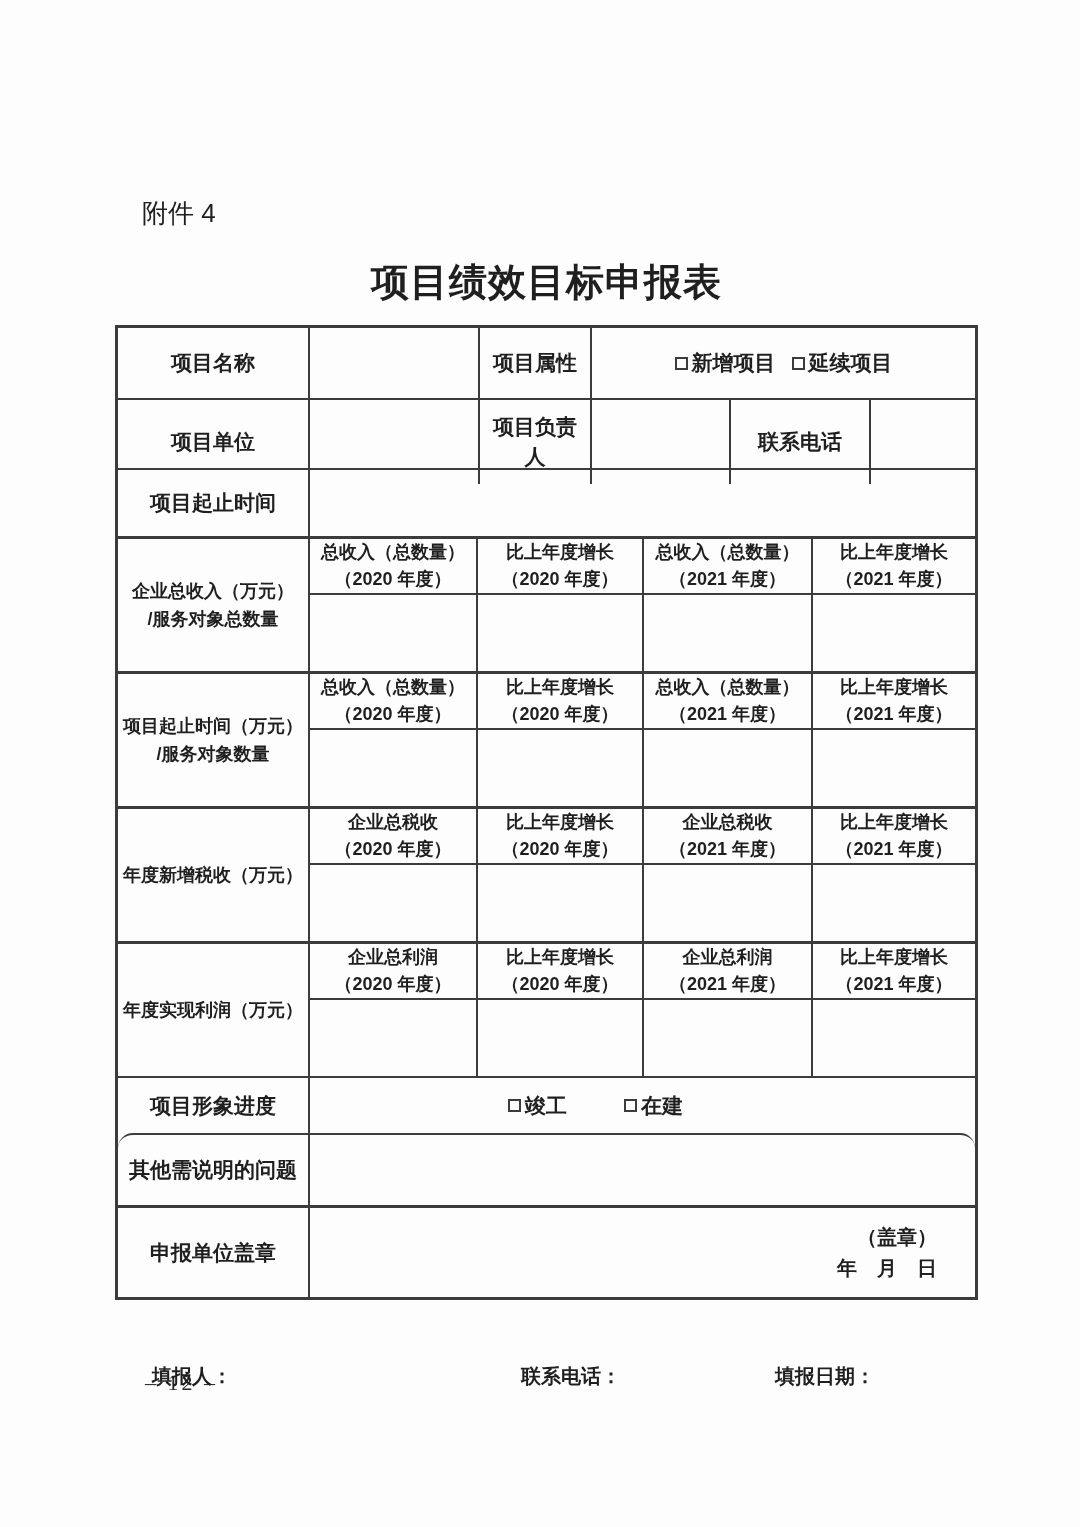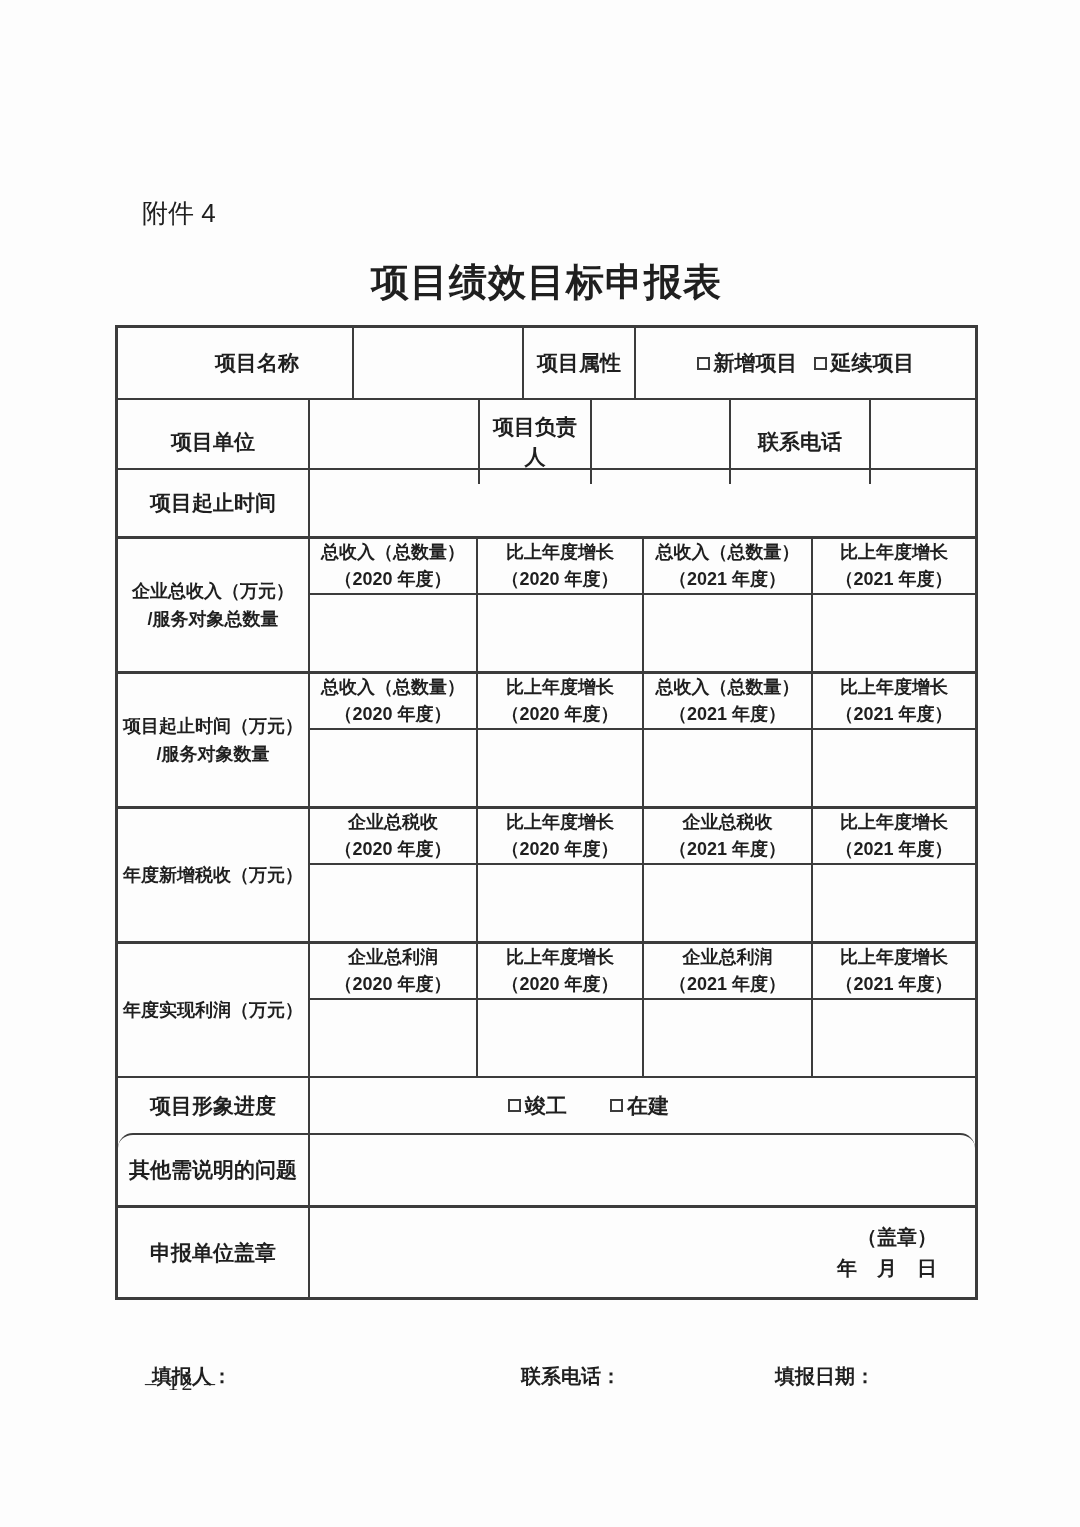--- a/index.html
+++ b/index.html
@@ -24,40 +24,40 @@
   .row{display:grid;border-top:2px solid var(--line);}
   .row.first{border-top:none;}
   .row.thick{border-top:3px solid var(--line);}
   .cell{border-left:2px solid var(--line);display:flex;align-items:center;justify-content:center;text-align:center;}
   .cell:first-child{border-left:none;}
   .label{font-size:21px;line-height:30px;padding:0 8px;}
   .sec-label{flex-direction:column;font-size:18px;line-height:28px;}
   .sec-label div{white-space:nowrap;}
   .blank{background:transparent;}
   
-  .r-name{grid-template-columns:190px 170px 112px 1fr;height:70px;padding-left:44px;}
+  .r-name{grid-template-columns:190px 170px 112px 1fr;height:70px;}
   .r-unit{grid-template-columns:190px 170px 112px 139px 140px 1fr;height:70px;}
   .r-span{grid-template-columns:190px 1fr;height:68px;}
   .r-section{grid-template-columns:190px 168px 166px 169px 1fr;height:135px;}
   .r-progress{grid-template-columns:190px 1fr;height:57px;}
   .r-other{grid-template-columns:190px 1fr;height:72px;border-radius:15px;}
   .r-stamp{grid-template-columns:190px 1fr;height:92px;}
   
   .col{flex-direction:column;align-items:stretch;justify-content:flex-start;padding:0;}
   .col .hdr{
     height:56px;border-bottom:2px solid var(--line);
     display:flex;flex-direction:column;align-items:center;justify-content:center;
     font-size:18px;line-height:27px;white-space:nowrap;
   }
   .col .val{flex:1;}
   
   .opts{gap:16px;font-size:21px;}
   .opts .opt{display:inline-flex;align-items:center;white-space:nowrap;}
   .cb{width:13px;height:13px;border:2px solid var(--line);display:inline-block;margin-right:4px;flex:0 0 auto;}
-  .opts-progress{justify-content:flex-start;padding-left:198px;gap:43px;font-size:21px;}
+  .opts-progress{justify-content:flex-start;padding-left:198px;gap:57px;font-size:21px;}
   
   .stamp-area{flex-direction:column;align-items:flex-end;justify-content:center;padding-right:38px;font-size:20px;line-height:31px;}
   
   .foot{position:relative;height:30px;margin-top:32px;font-size:20px;font-weight:700;}
   .foot span{position:absolute;top:0;white-space:nowrap;margin-top:31px;}
   .foot .f1{left:37px;}
   .foot .f2{left:406px;}
   .foot .f3{left:660px;}
   .page-num{margin-top:8px;margin-left:30px;font-family:"Liberation Serif","DejaVu Serif",serif;font-size:22px;letter-spacing:3px;color:#262626;}
 </style>

